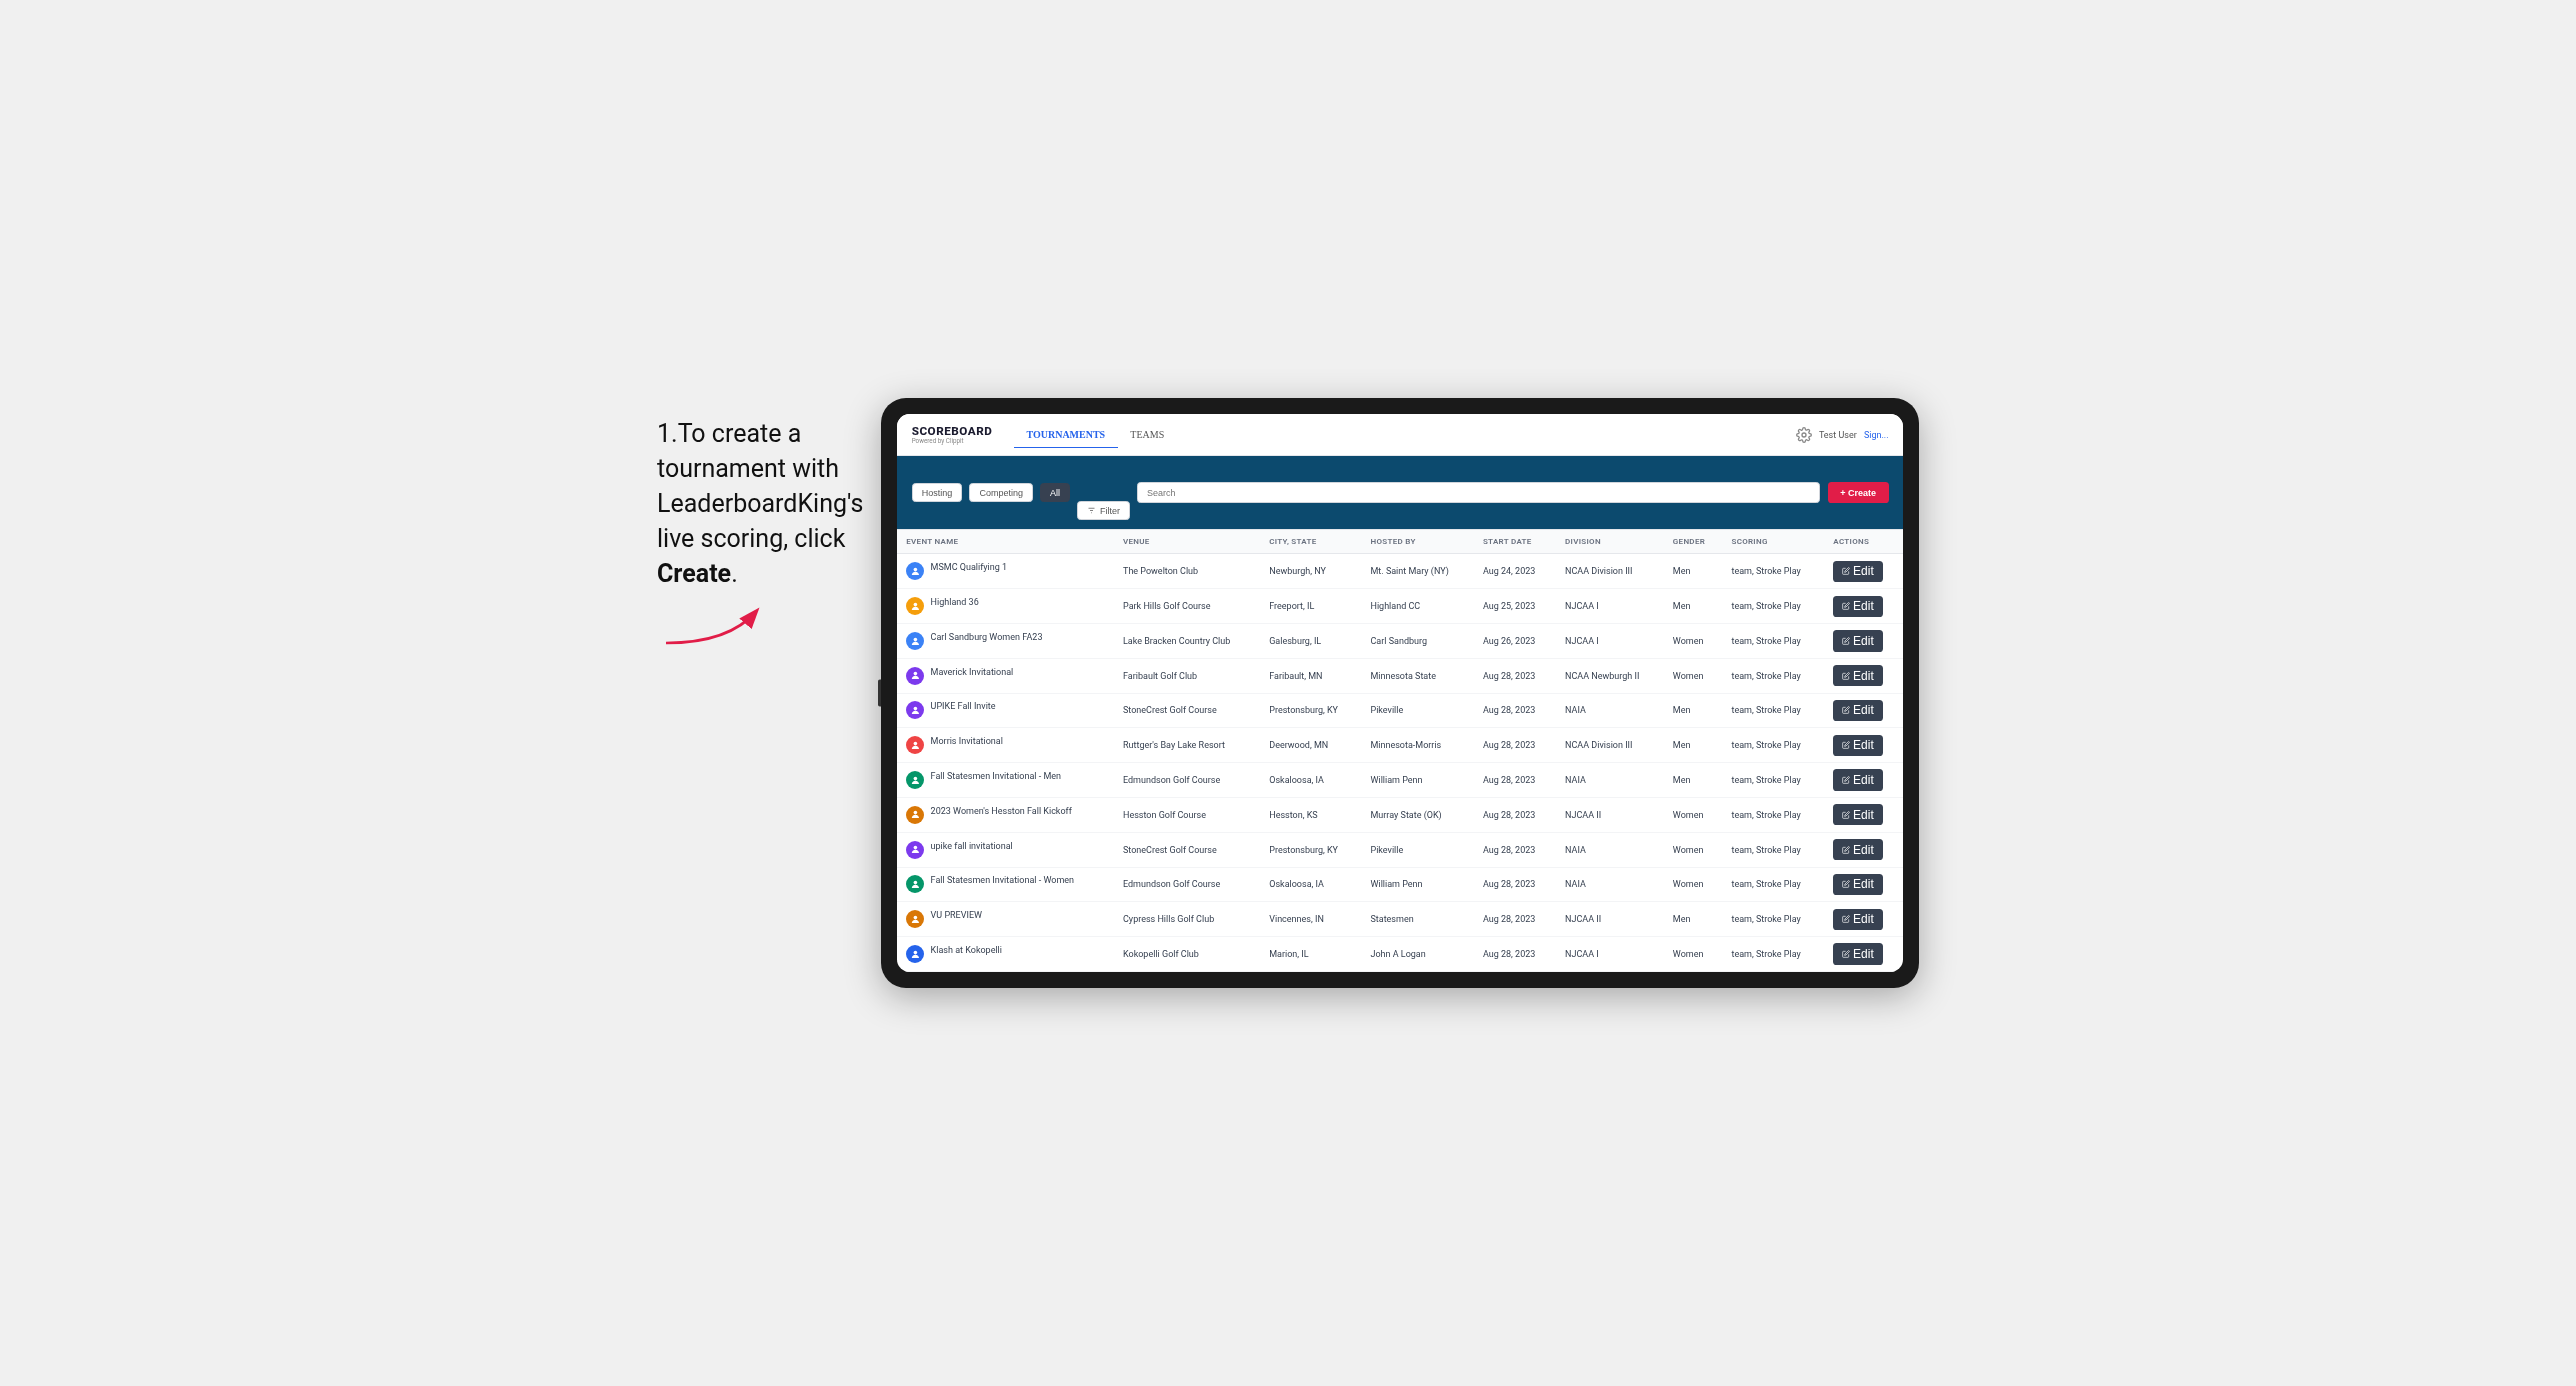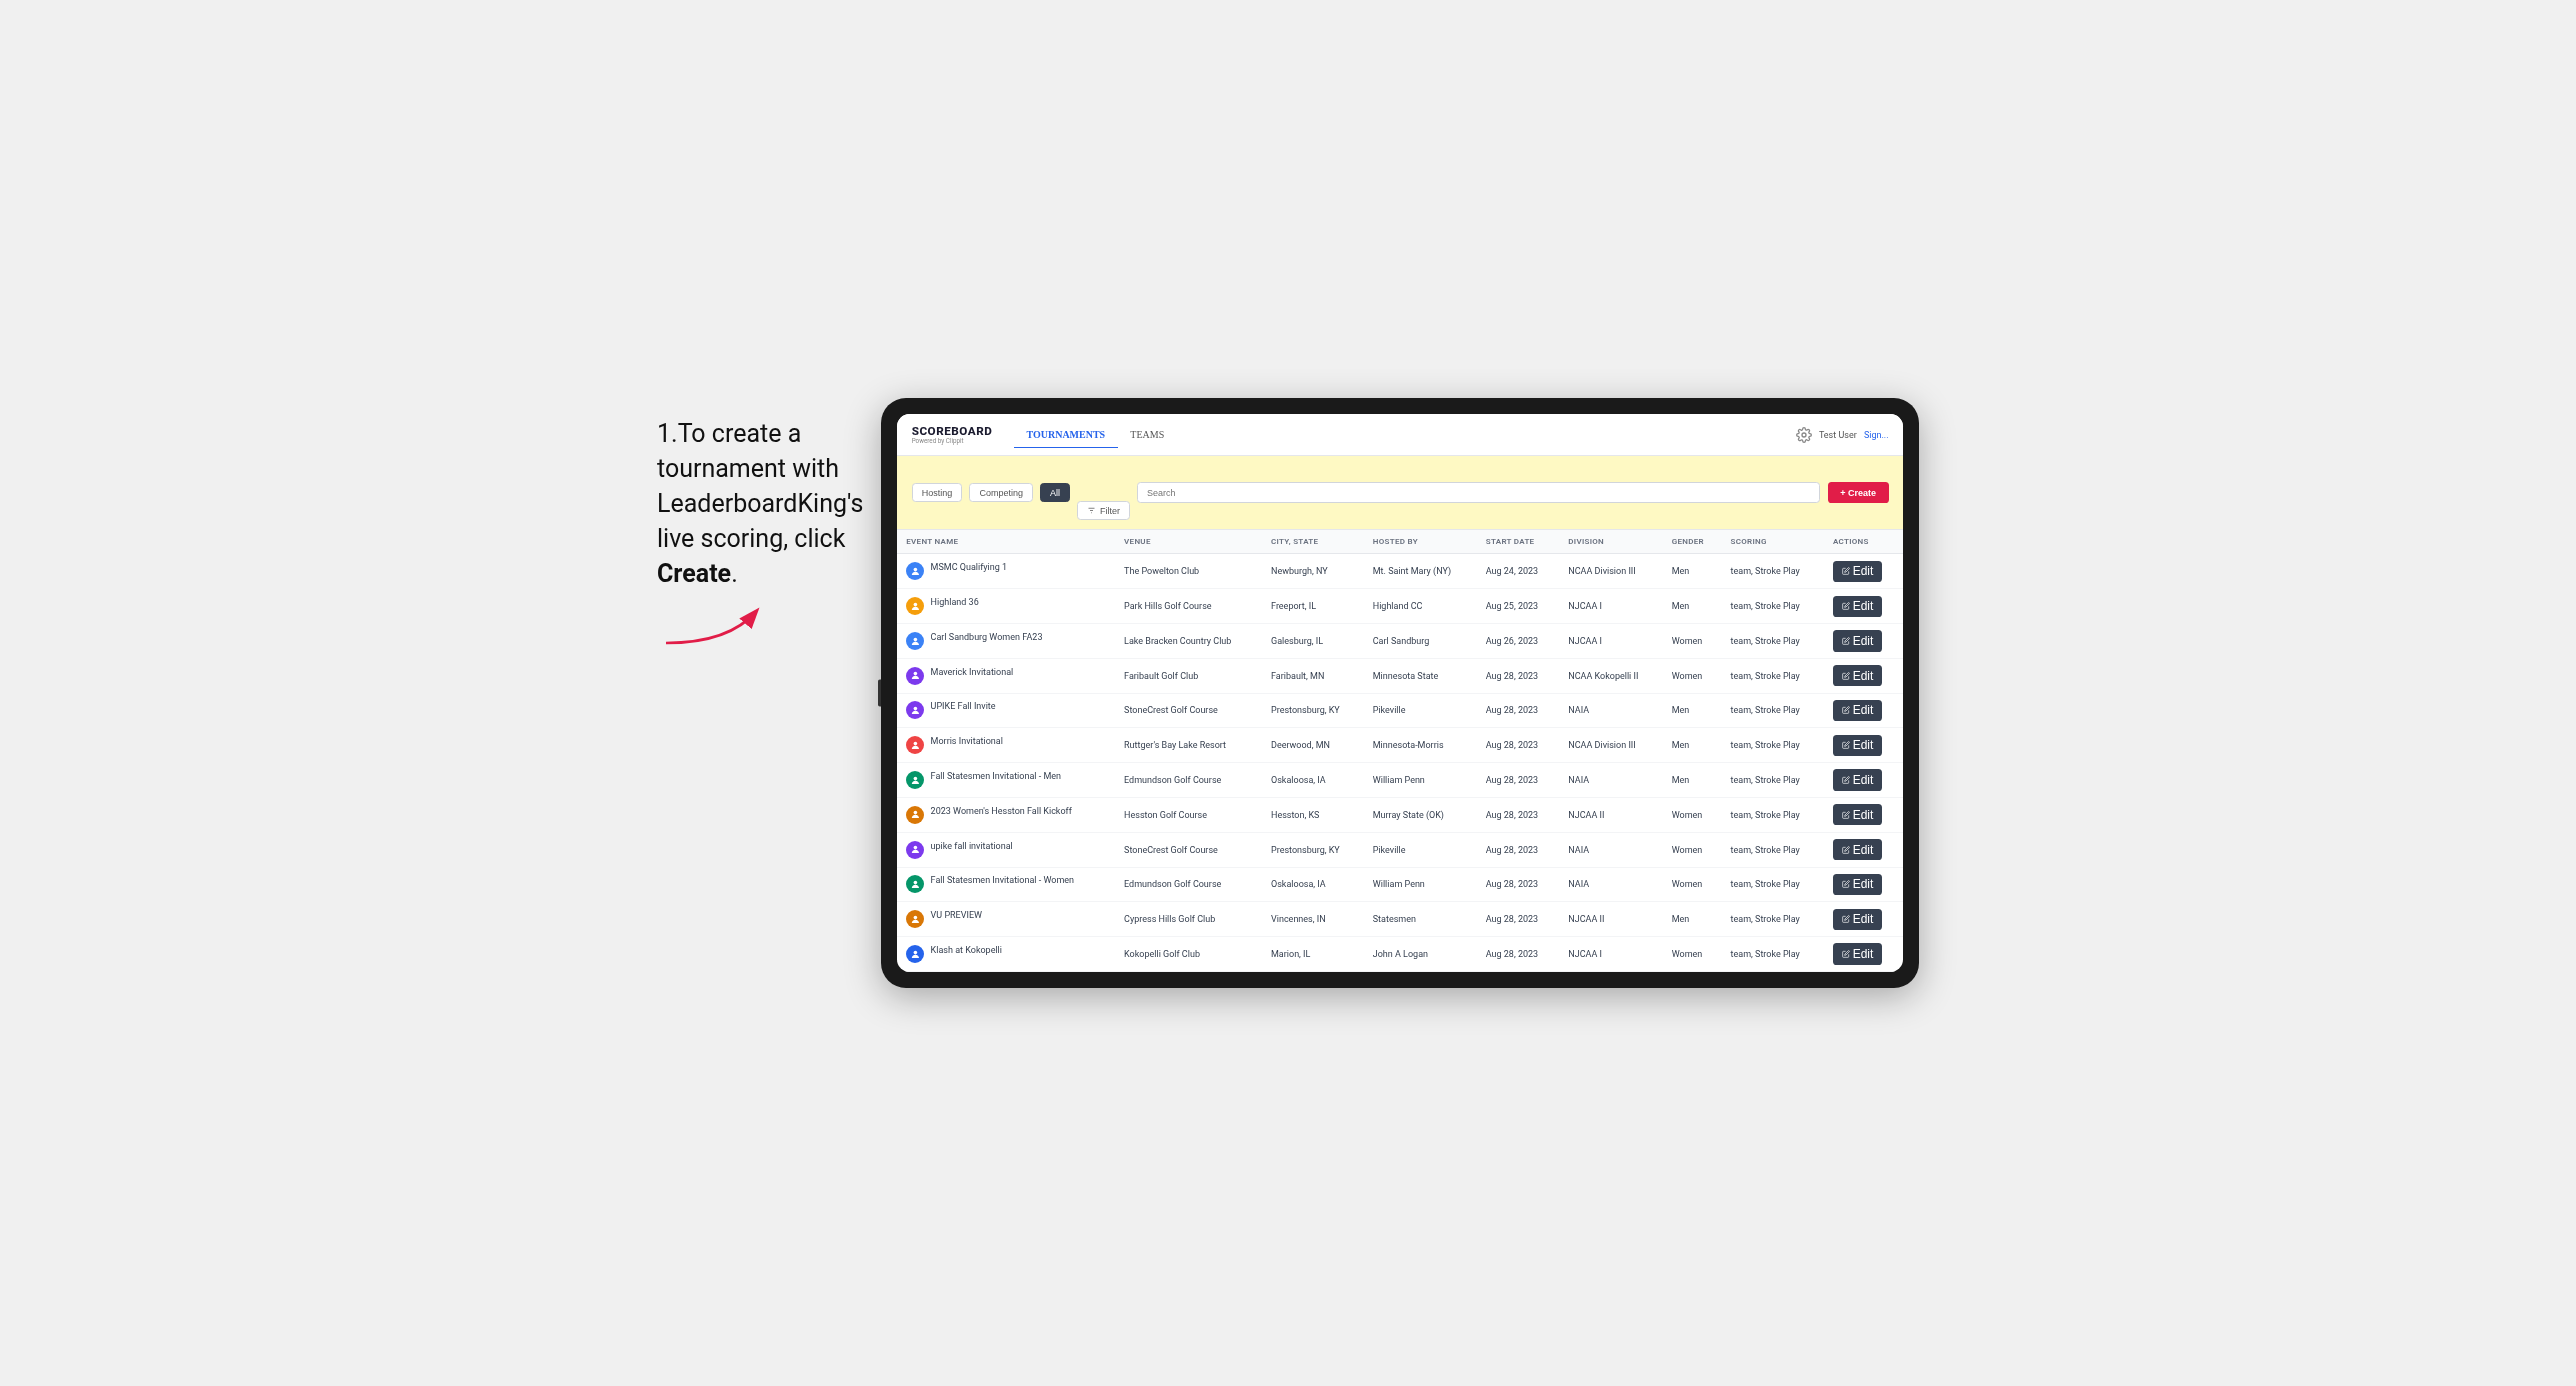--- a/index.html
+++ b/index.html
@@ -107,21 +107,21 @@
       font-size: 9px;
       color: #2563eb;
       cursor: pointer;
     }
     
     .filter-bar {
       display: flex;
       align-items: center;
       padding: 9px 14.4px;
       gap: 7.2px;
-      background: #fef9c3;
+      background: #0c4a6e;
       border-bottom: 0.9px solid #e5e7eb;
     }
     .filter-btn {
       padding: 3.6px 9px;
       font-size: 9px;
       border: 0.9px solid #d1d5db;
       border-radius: 3.6px;
       background: #fff;
       cursor: pointer;
       color: #555;
@@ -410,21 +410,21 @@
                         <path d="M4 20c0-4 3.6-7 8-7s8 3 8 7"></path>
           </svg>
         </div>
         <span>Maverick Invitational</span>
       </div>
     </td>
     <td>Faribault Golf Club</td>
     <td>Faribault, MN</td>
     <td>Minnesota State</td>
     <td>Aug 28, 2023</td>
-    <td>NCAA Kokopelli II</td>
+    <td>NCAA Newburgh II</td>
     <td>Women</td>
     <td>team, Stroke Play</td>
     <td>
       <button class="edit-btn">
         <svg width="8" height="8" viewBox="0 0 24 24" fill="none" stroke="white" stroke-width="2">
           <path d="M11 4H4a2 2 0 0 0-2 2v14a2 2 0 0 0 2 2h14a2 2 0 0 0 2-2v-7"></path>
           <path d="M18.5 2.5a2.121 2.121 0 0 1 3 3L12 15l-4 1 1-4 9.5-9.5z"></path>
         </svg>
         Edit
       </button>

